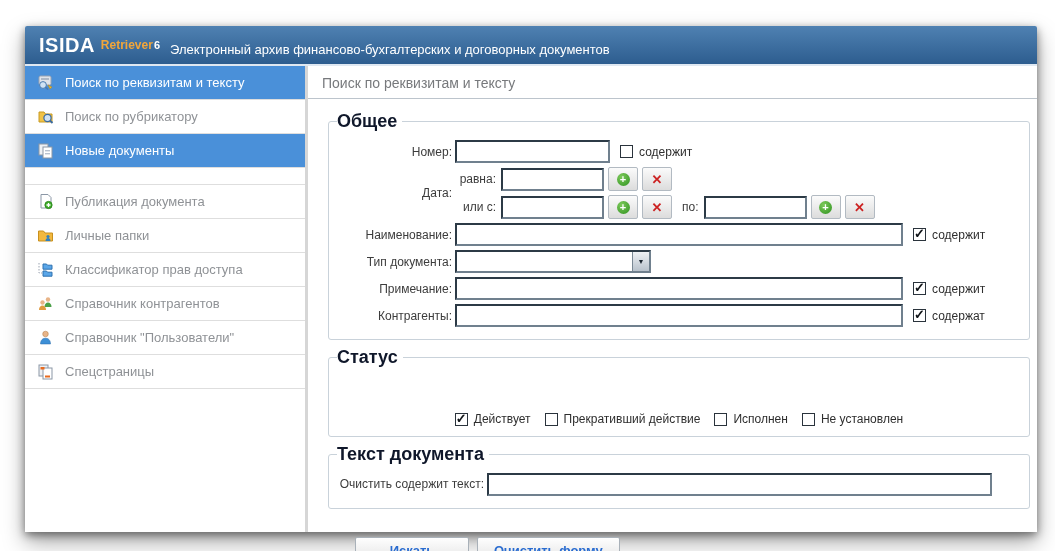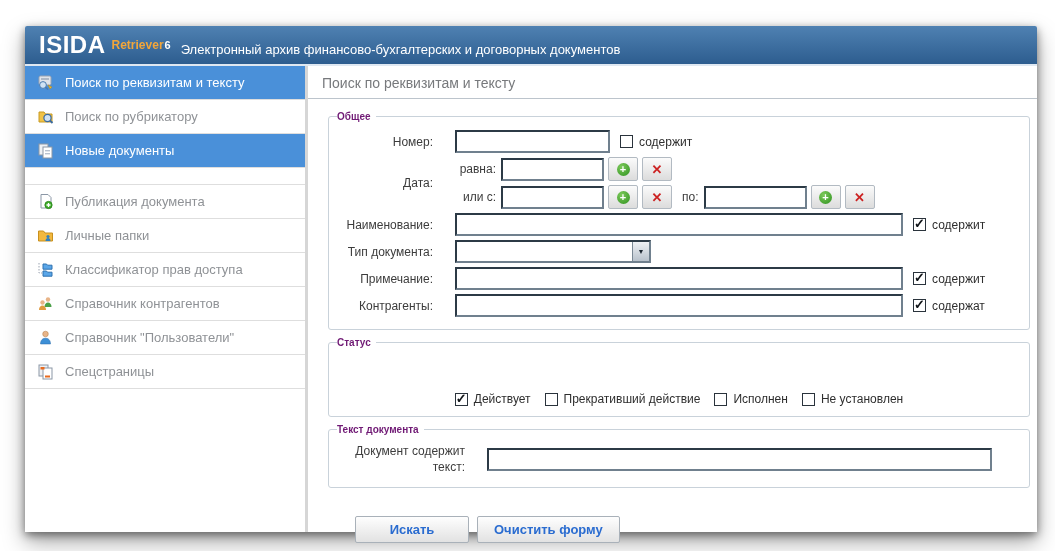--- a/index.html
+++ b/index.html
@@ -12,21 +12,21 @@
     display:flex; flex-direction:column;
   }
   
   .header {
     height:40px; flex:0 0 40px;
     background:linear-gradient(#4f81b2, #2d5d8f);
     border-bottom:2px solid #dfe8f2;
     display:flex; align-items:center; padding-left:14px;
     border-radius:2px 2px 0 0;
   }
-  .brand { font-size:24px; font-weight:bold; color:#ffffff; letter-spacing:0.5px; }
+  .brand { font-size:20px; font-weight:bold; color:#ffffff; letter-spacing:0.5px; }
   .brand-accent { font-size:12px; font-weight:bold; color:#f2a63a; margin-left:6px; }
   .brand-sup { font-size:11px; font-weight:bold; color:#ffffff; vertical-align:super; margin-left:1px; }
   .subtitle { color:#ffffff; font-size:13px; margin-left:10px;margin-top:9px; }
   
   .body-row { flex:1; display:flex; min-height:0; }
   .sidebar { width:283px; flex:0 0 283px; background:#ffffff; border-right:3px solid #d6d6d6; }
   .side-item {
     height:34px; display:flex; align-items:center; gap:11px;
     padding-left:12px; border-bottom:1px solid #dedede; cursor:pointer;
   }
@@ -39,23 +39,23 @@
   .main { flex:1; display:flex; flex-direction:column; background:#ffffff; }
   .page-title {
     font-size:14px; color:#77797c; padding:9px 0 7px 14px;
     border-bottom:1px solid #bcc4cc;
   }
   .content { padding:12px 7px 0 20px; }
   fieldset {
     border:1px solid #c9d2da; border-radius:3px;
     margin-bottom:7px; padding:4px 8px 8px 8px;
   }
-  legend { color:#701a75; font-weight:bold; font-size:10px; padding-right:5px; }
+  legend { color:#0f172a; font-weight:bold; font-size:18px; padding-right:5px; }
   .frm-row { display:flex; align-items:center; margin:4px 0; }
-  .lbl { width:118px; flex:0 0 118px; text-align:right; padding-right:22px;
+  .lbl { width:118px; flex:0 0 118px; text-align:right; padding-right:3px;
     font-size:12px; color:#3c3c3c; }
   .lbl-sm { width:46px; flex:0 0 46px; text-align:right; padding-right:5px;
     font-size:12px; color:#3c3c3c; }
   input[type=text] {
     height:23px; background:#fff; font-size:12px; padding:0 4px;
     border:2px solid; border-color:#2c3a46 #70808e #70808e #2c3a46;
   }
   .w-num { width:155px; }
   .w-date { width:103px; }
   .w-wide { width:448px; }
@@ -335,21 +335,21 @@
             <span class="cb-pair">
               <span class="cb"></span>
               <span class="cb-label">Не установлен</span>
             </span>
           </div>
         </fieldset>
 
         <fieldset>
           <legend>Текст документа</legend>
           <div class="frm-row">
-            <span class="lbl lbl-2line">Документ содержит текст:</span>
+            <span class="lbl lbl-2line">Очистить содержит текст:</span>
             <input type="text" class="w-text" value="" style="">
           </div>
         </fieldset>
 
         <div class="actions">
           <button class="btn">Искать</button>
           <button class="btn">Очистить форму</button>
         </div>
       </div>
     </div>

